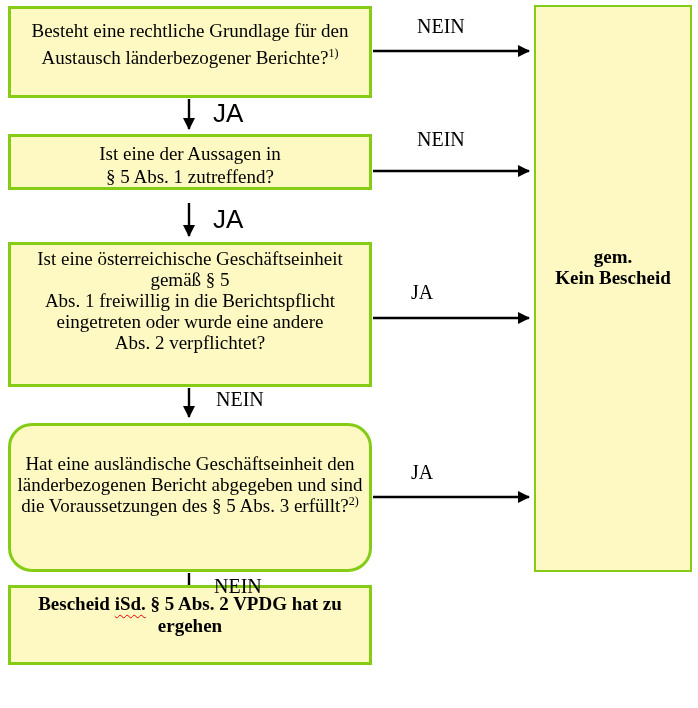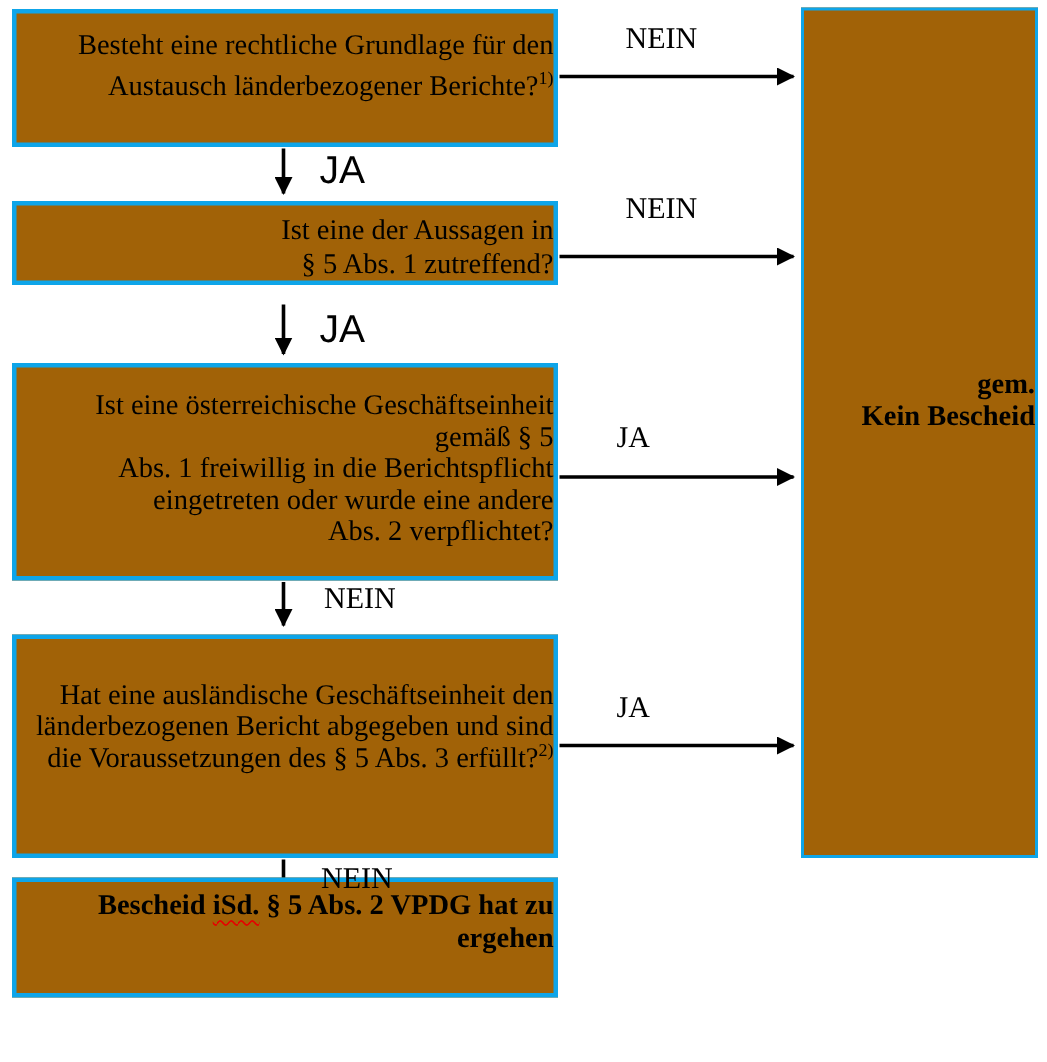--- a/index.html
+++ b/index.html
@@ -15,29 +15,29 @@
   .arrows-layer {
     position: absolute;
     left: 0; top: 0;
     width: 698px; height: 708px;
     pointer-events: none;
   }
   .arrows-layer line { stroke: #000000; stroke-width: 2.4; }
   .box {
     position: absolute;
     box-sizing: border-box;
-    border: 3px solid #0ea5e9;
-    background: #a16207;
-    text-align: right;
+    border: 3px solid #84cc16;
+    background: #fef9c3;
+    text-align: center;
   }
   .q-text { font-size: 19px; }
   #box-q1 { left: 8px;  top: 6px;   width: 364px; height: 92px;  padding-top: 8px;  line-height: 27px; }
   #box-q2 { left: 8px;  top: 134px; width: 364px; height: 56px;  padding-top: 5px;  line-height: 23px; }
-  #box-q3 { left: 8px;  top: 242px; width: 364px; height: 145px; padding-top: 15px;  line-height: 21px; }
-  #box-q4 { left: 8px;  top: 423px; width: 364px; height: 149px; padding-top: 27px; line-height: 21px; }
+  #box-q3 { left: 8px;  top: 242px; width: 364px; height: 145px; padding-top: 3px;  line-height: 21px; }
+  #box-q4 { left: 8px;  top: 423px; width: 364px; height: 149px; padding-top: 27px; line-height: 21px; border-radius: 24px; }
   #box-final {
     left: 8px; top: 585px; width: 364px; height: 80px;
     padding-top: 5px; line-height: 22px;
     font-weight: bold; font-size: 19px;
   }
   #box-kein {
     left: 534px; top: 5px; width: 158px; height: 567px;
     border-width: 2px;
     font-weight: bold; font-size: 19px; line-height: 21px;
     display: flex; flex-direction: column; justify-content: center;

